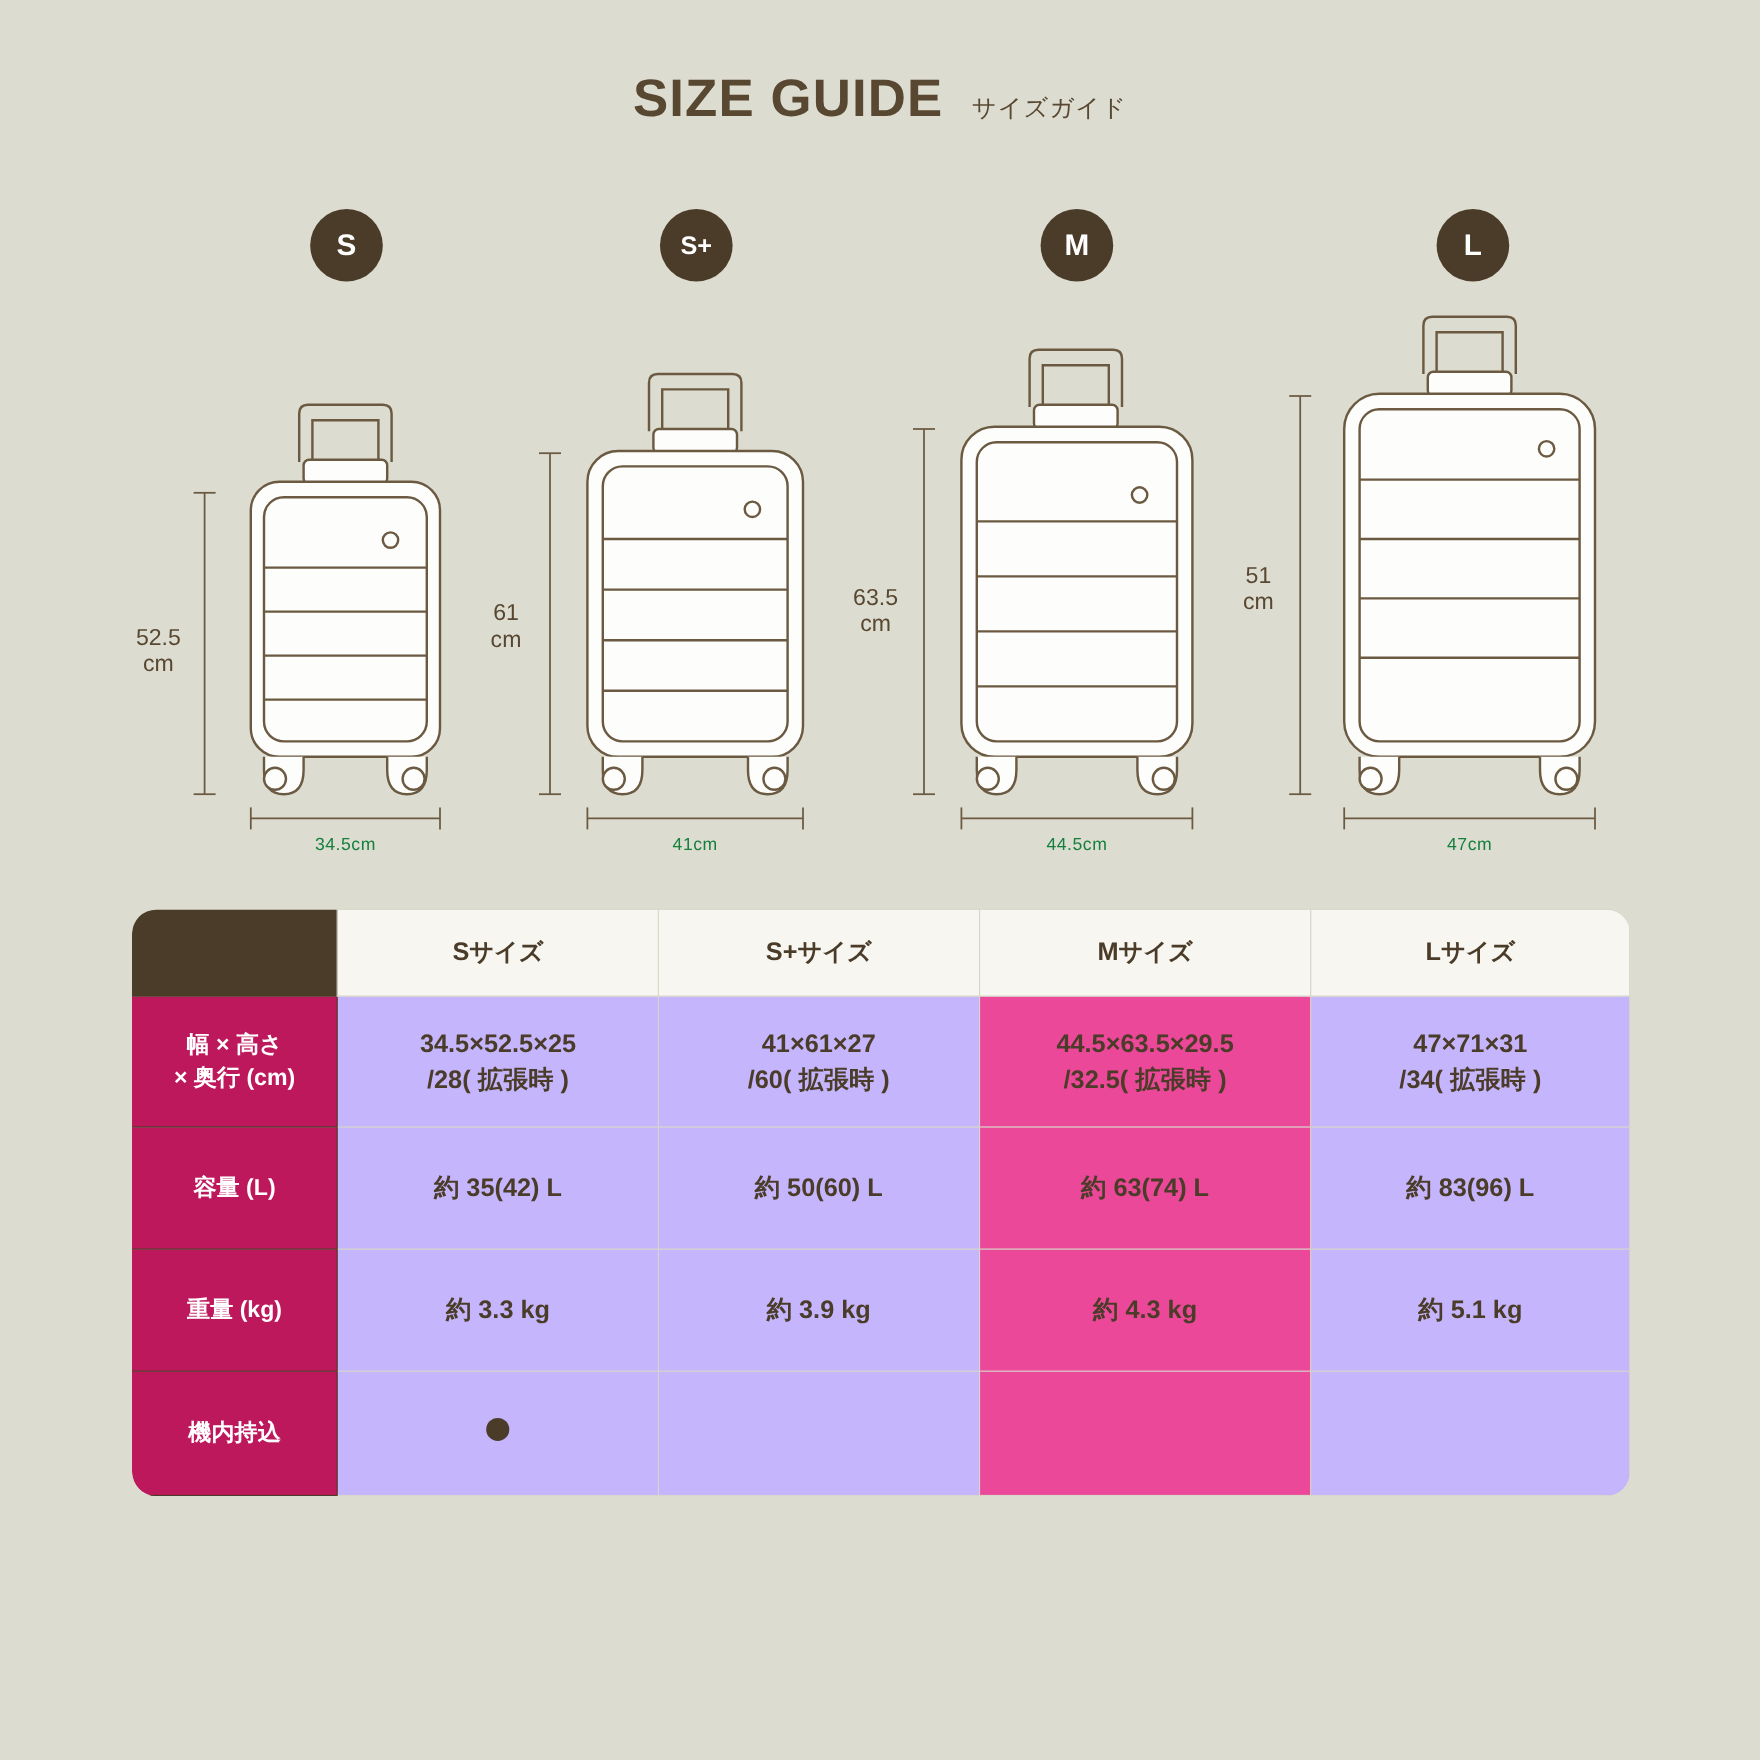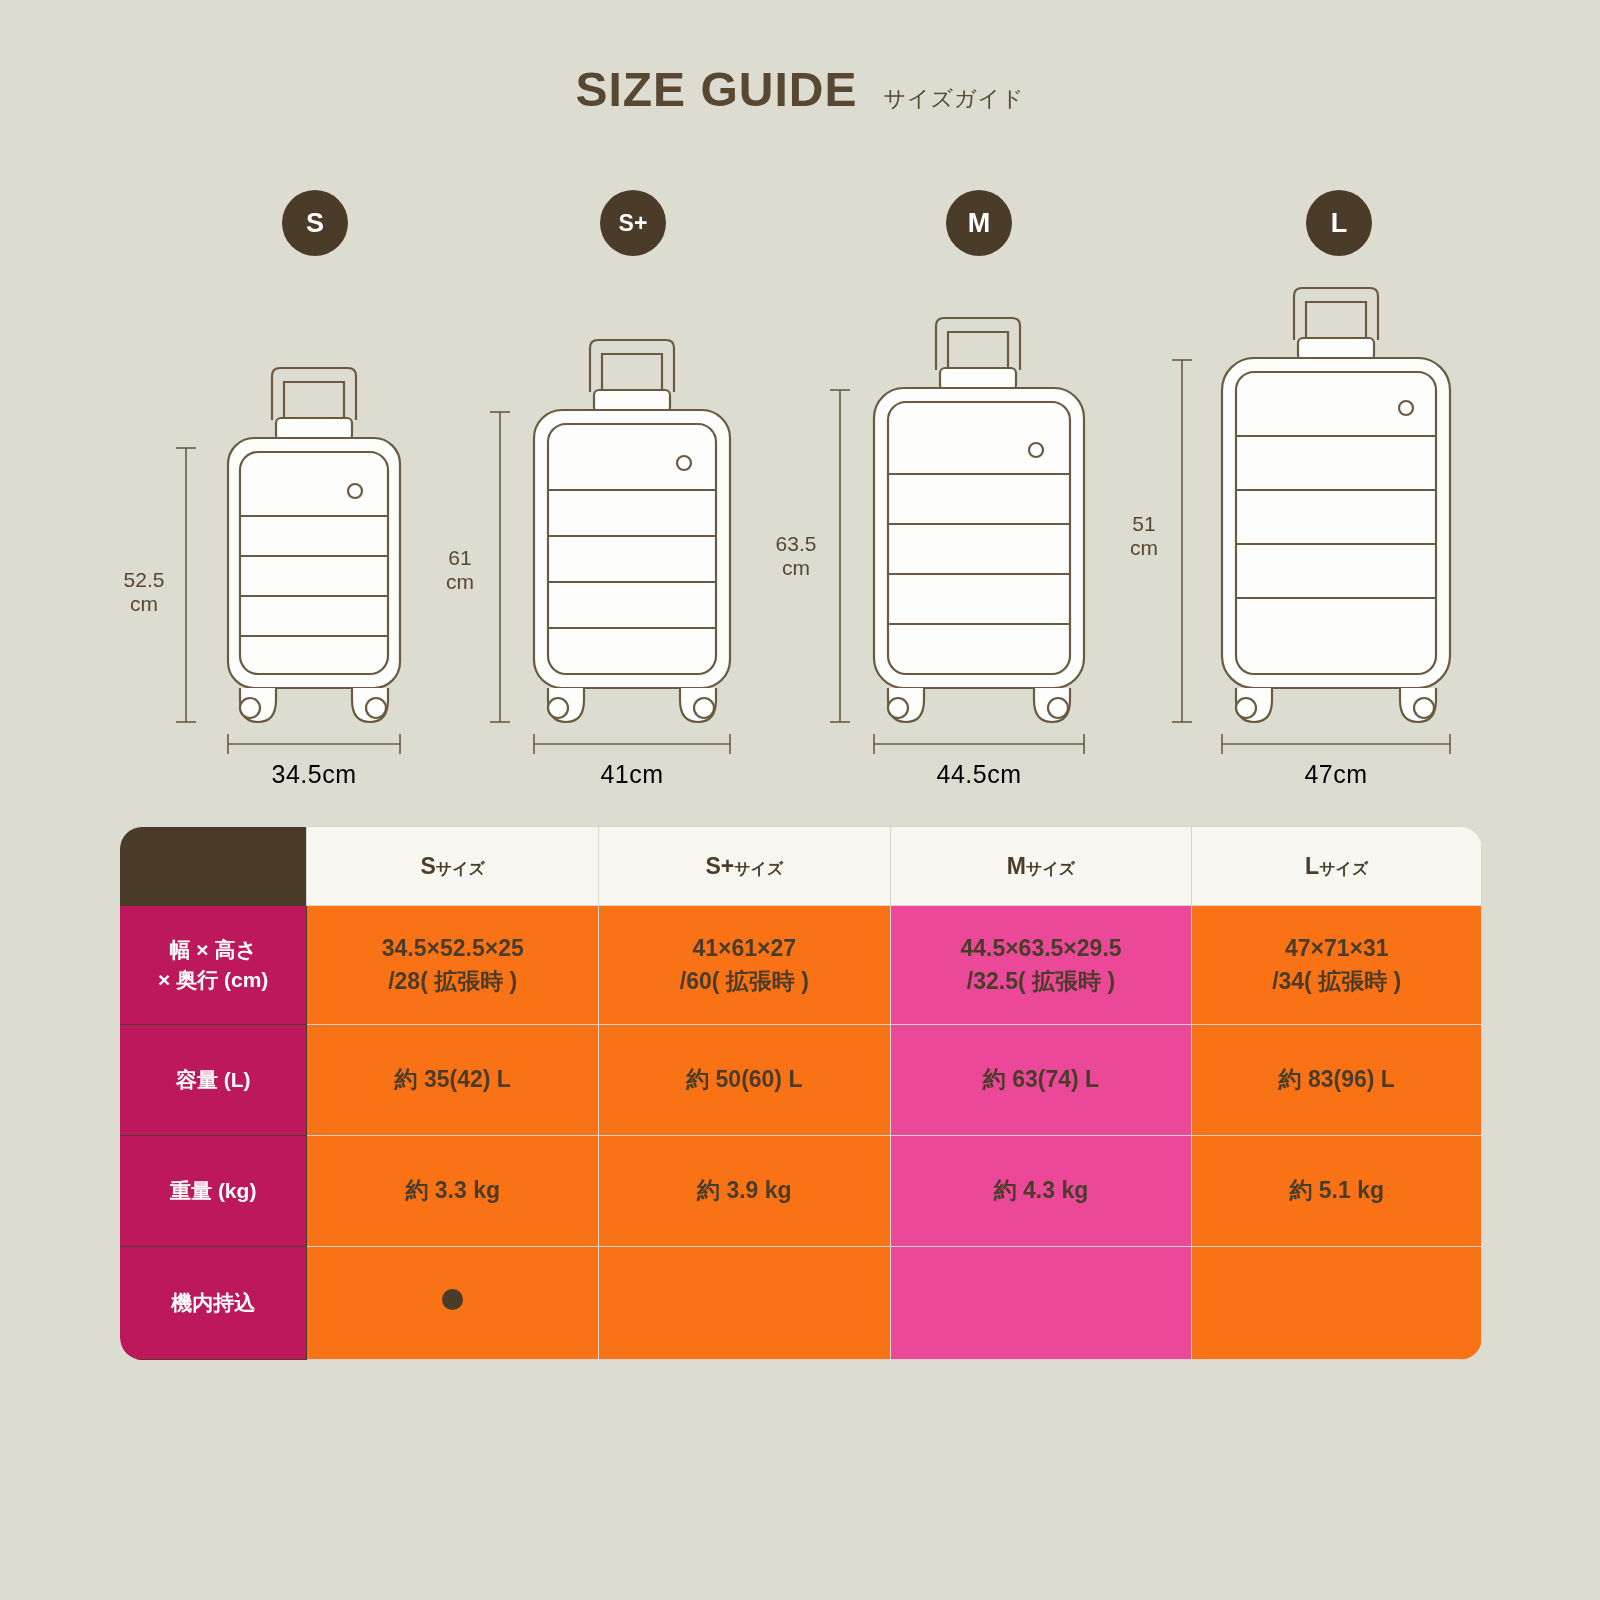--- a/index.html
+++ b/index.html
@@ -63,22 +63,22 @@
 
   
   .cases {
     position: absolute;
     top: 0; left: 0;
     width: 1600px;
     height: 820px;
   }
   .bottom-label {
     position: absolute;
-    font-size: 25px;
-    color: #000000;
+    font-size: 16px;
+    color: #15803d;
     letter-spacing: .5px;
     white-space: nowrap;
   }
   .side-label {
     position: absolute;
     font-size: 21px;
     color: #584731;
     line-height: 1.15;
     text-align: center;
     white-space: nowrap;
@@ -110,34 +110,34 @@
     border-top-left-radius: 22px;
   }
   .hdr-cell {
     background: #f7f6f1;
     font-size: 23px;
     font-weight: bold;
     color: #4a3c28;
     height: 78px;
   }
   .hdr-cell .sm {
-    font-size: 16px;
+    font-size: 22px;
     font-weight: bold;
   }
   .row-head {
     background: #be185d;
     color: #ffffff;
     font-size: 21px;
     font-weight: bold;
     line-height: 1.45;
     border-color: #4a3c28 !important;
     border-left: none !important;
   }
   .cell {
-    background: #f97316;
+    background: #c4b5fd;
     font-size: 23px;
     color: #4a3c28;
     line-height: 1.45;
     font-weight: bold;
   }
   .cell.alt { background: #ec4899; }
   .r1 td { height: 118px; }
   .r2 td { height: 110px; }
   .r3 td { height: 110px; }
   .r4 td { height: 110px; }

